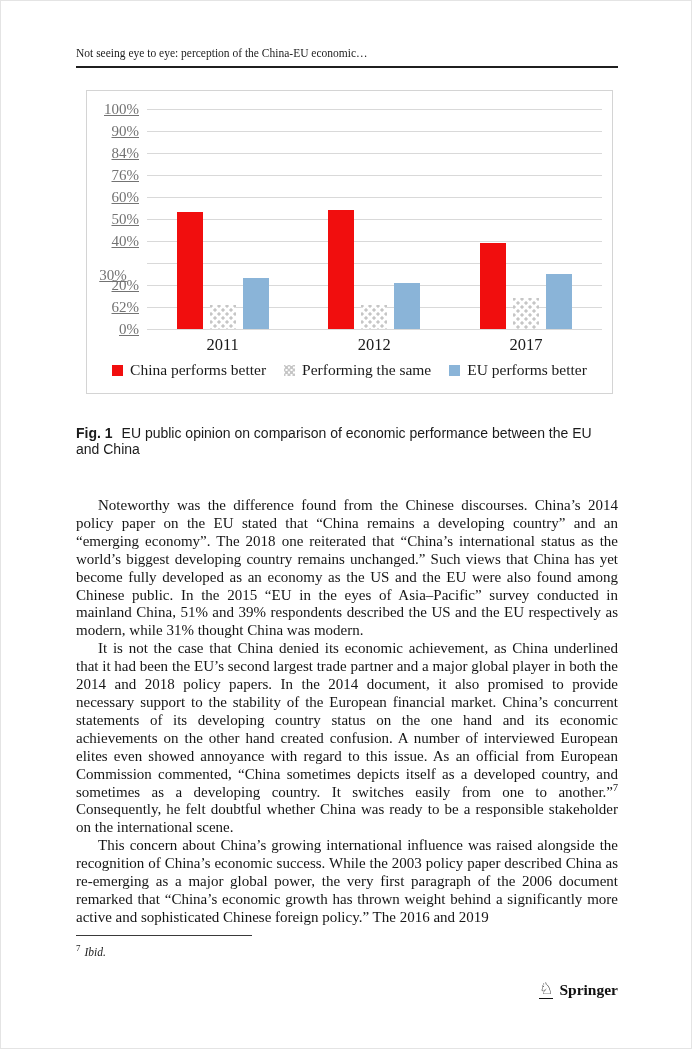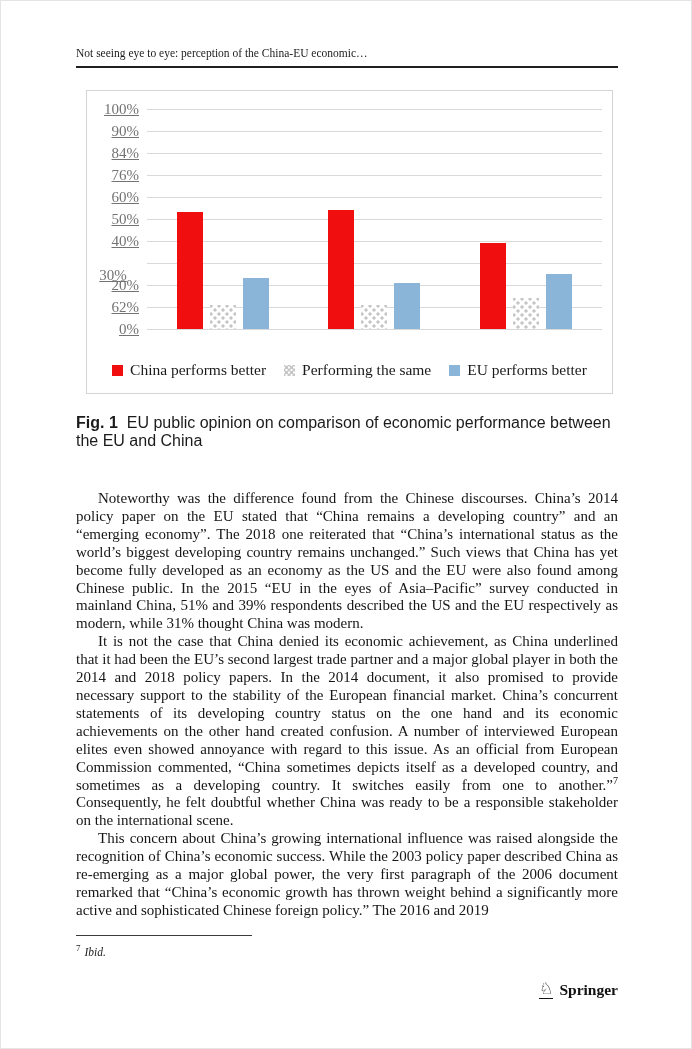--- a/index.html
+++ b/index.html
@@ -70,23 +70,23 @@
     display:flex; justify-content:center; align-items:center; gap:18px;
     font-size:15.5px;
   }
   .legend-item { display:flex; align-items:center; gap:7px; }
   .legend-marker { width:11px; height:11px; display:inline-block; }
   .legend-marker.bar-dotted {
     background-size:5px 5px; background-position:0 0, 2.5px 2.5px;
   }
   
   .fig-caption {
-    margin-top:20px;
+    margin-top:31px;
     font-family:"Liberation Sans", sans-serif;
-    font-size:16px; color:#1b1b1b;
+    font-size:14px; color:#1b1b1b;
   }
   .fig-label { font-weight:bold; margin-right:9px; }
   
   .body-text { margin-top:40px; }
   .body-text p {
     font-size:15px; line-height:17.9px;
     text-align:justify; text-indent:22px;
     color:#151515;
   }
   .body-text sup { font-size:10px; line-height:0; }
@@ -159,20 +159,25 @@
               <div class="bar bar-dotted" style="--dot-color: #c6c6c6; height: 24.2px;"></div>
               <div class="bar" style="background-color: rgb(138, 180, 216); height: 46.2px;"></div>
             </div>
             <div class="bar-group">
               <div class="bar" style="background-color: rgb(241, 14, 14); height: 85.8px;"></div>
               <div class="bar bar-dotted" style="--dot-color: #c6c6c6; height: 30.8px;"></div>
               <div class="bar" style="background-color: rgb(138, 180, 216); height: 55px;"></div>
             </div>
           </div>
       </div>
+      <div class="cat-row">
+          <div class="cat-label">2011</div>
+          <div class="cat-label">2012</div>
+          <div class="cat-label">2017</div>
+        </div>
       <div class="legend">
           <div class="legend-item">
             <span class="legend-marker" style="background-color: rgb(241, 14, 14);"></span>
             <span>China performs better</span>
           </div>
           <div class="legend-item">
             <span class="legend-marker bar-dotted" style="--dot-color: #c6c6c6;"></span>
             <span>Performing the same</span>
           </div>
           <div class="legend-item">

